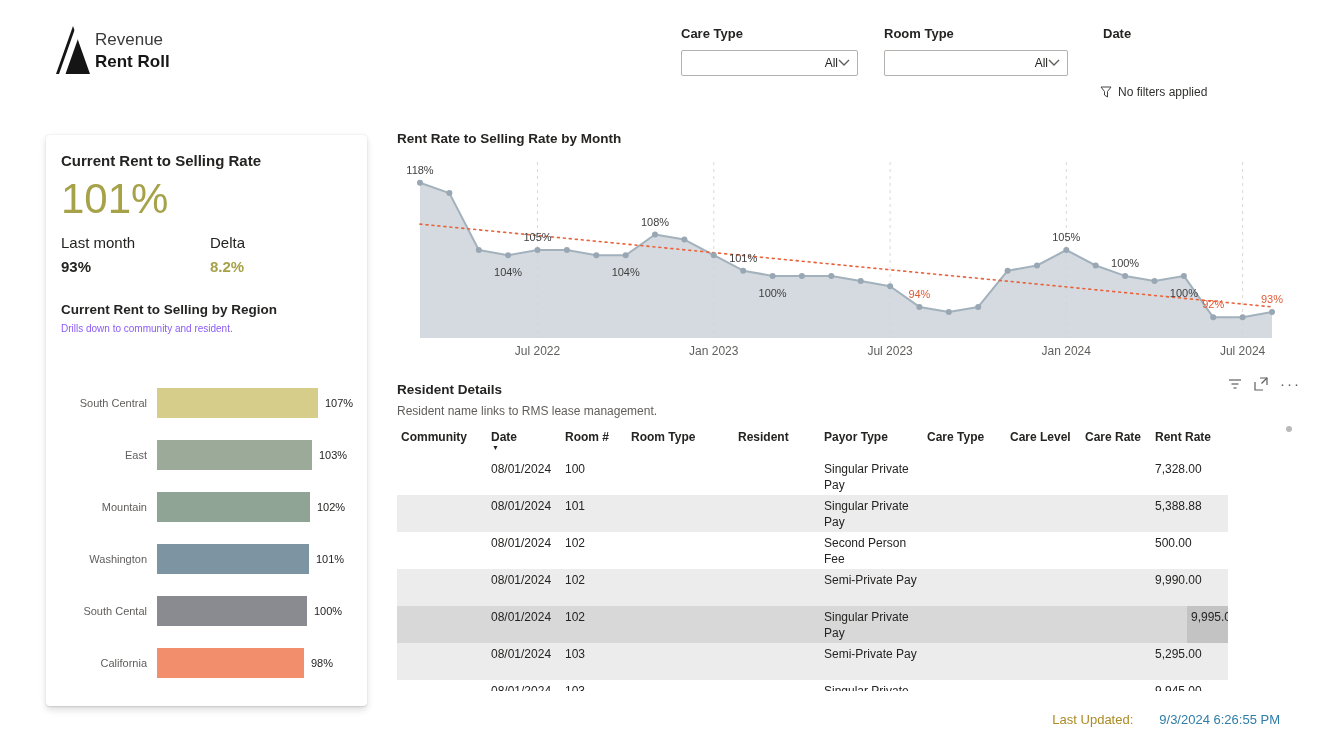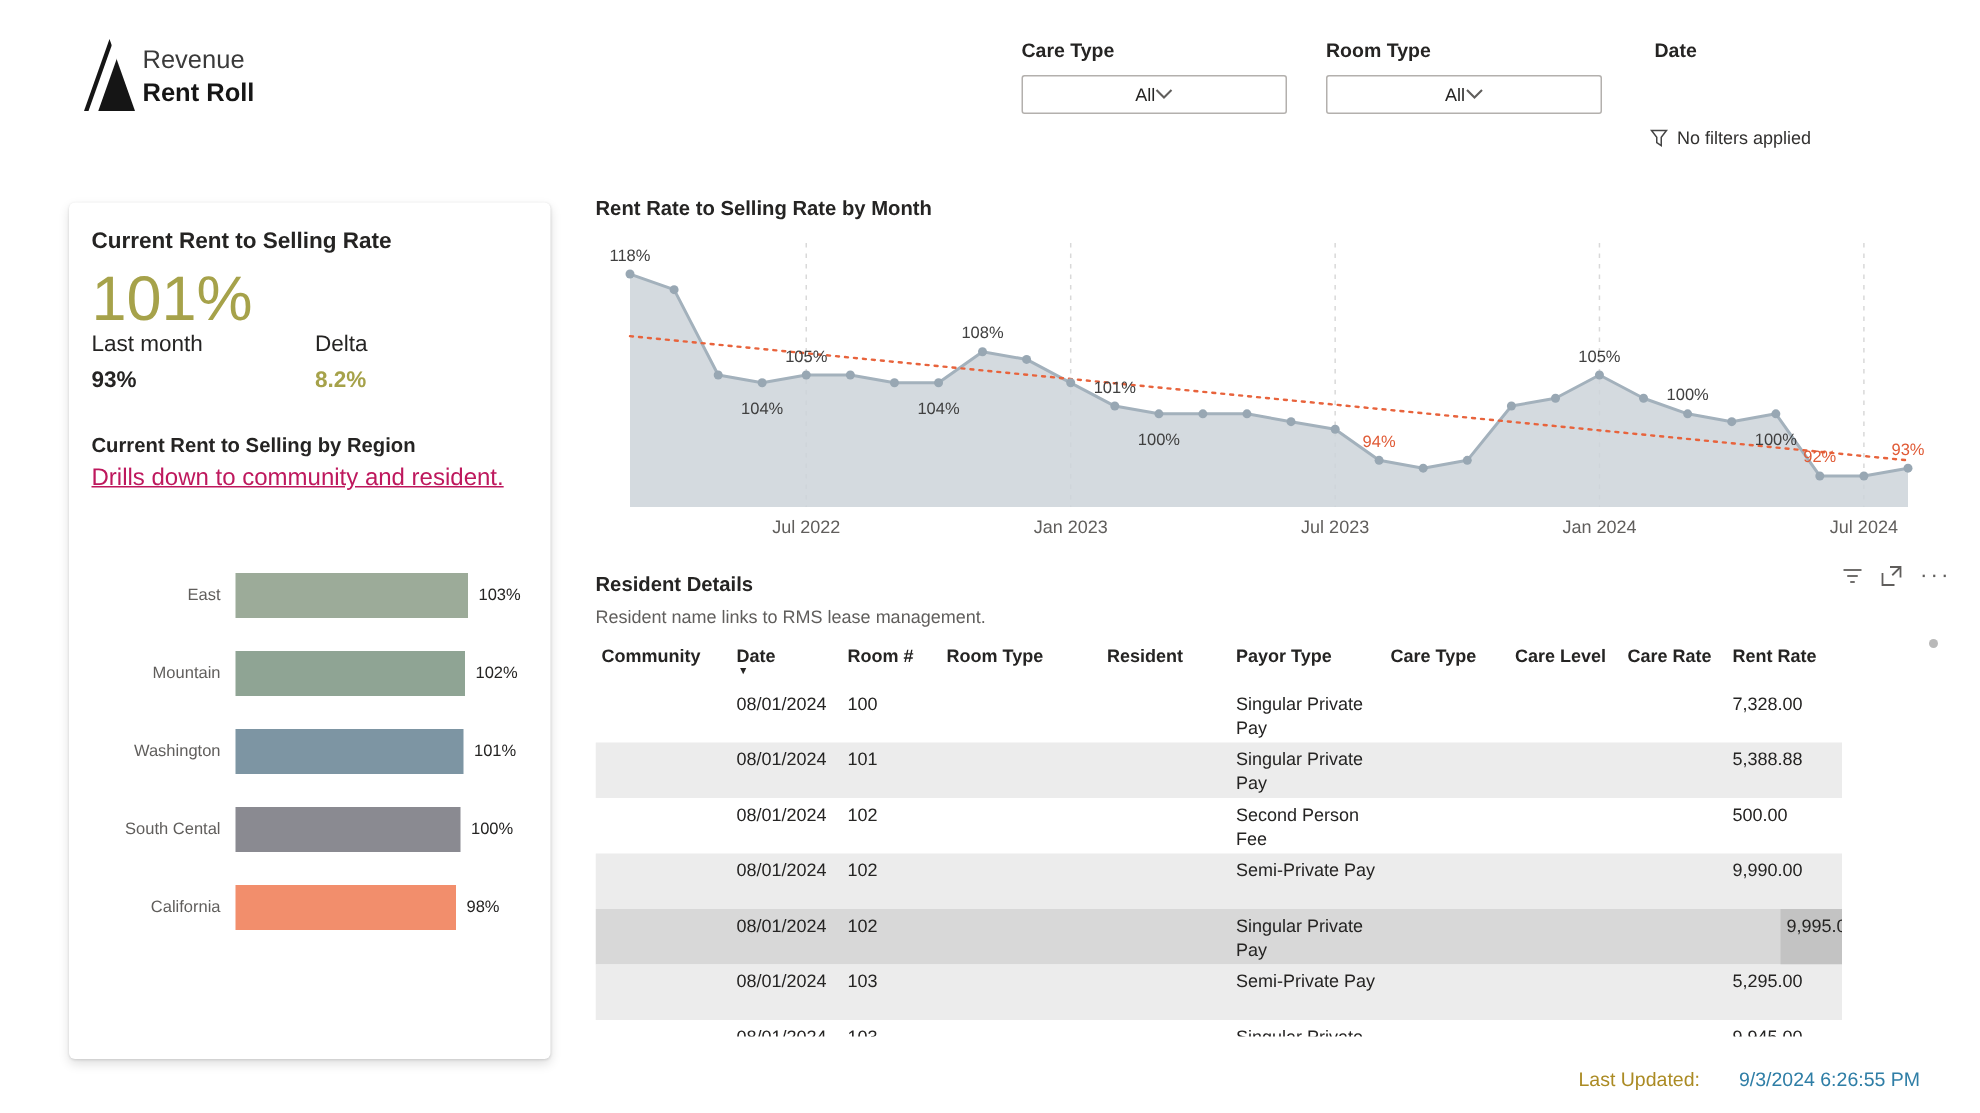--- a/index.html
+++ b/index.html
@@ -14,46 +14,46 @@
   .logo-wrap { left:56px; top:26px; }
   .app-title { left:95px; top:29px; line-height:22px; }
   .app-title .t1 { font-size:17px; color:#3a3a3a; font-weight:400; }
   .app-title .t2 { font-size:17px; color:#161616; font-weight:700; }
 
   .filter-group { top:26px; }
   .filter-label { font-size:13px; font-weight:700; color:#252423; height:17px; }
   .filter-row { margin-top:7px; display:flex; gap:11px; }
   .dropdown {
     height:26px; border:1px solid #b3b0ad; border-radius:2px; background:#fff;
-    display:flex; align-items:center; justify-content:center;
+    display:flex; align-items:center; justify-content:flex-end;
     padding:0 7px; font-size:12px; color:#252423; cursor:pointer;
   }
   .chev polyline { fill:none; stroke:#605e5c; stroke-width:1.4; }
   .num-input {
     width:37px; height:26px; border:1px solid #b3b0ad; border-radius:2px;
     font-size:12px; padding:0 6px; font-family:inherit; color:#252423;
   }
   .filter-status { left:1100px; top:85px; display:flex; align-items:center; gap:6px;
     font-size:12px; color:#323130; }
 
   
   .kpi-card {
     left:46px; top:135px; width:321px; height:571px; background:#fff; border-radius:4px;
     box-shadow:0 0.6px 1.8px rgba(0,0,0,.12), 0 3.2px 7.2px rgba(0,0,0,.13);
     padding:17px 15px;
   }
   .kpi-title { font-size:15px; font-weight:700; color:#252423; }
   .kpi-value { font-size:42px; font-weight:400; color:#a6a24a; margin-top:8px; line-height:1.05; }
-  .kpi-metrics { display:flex; }
+  .kpi-metrics { display:flex; margin-top:13px; }
   .kpi-metrics .m1 { width:149px; }
   .kpi-metric-label { font-size:15px; color:#252423; }
   .kpi-metric-value { font-size:15px; font-weight:700; margin-top:7px; }
   .kpi-metric-value.delta { color:#a6a24a; }
   .region-title { font-size:13.5px; font-weight:700; margin-top:27px; }
-  .region-subtitle { font-size:16px; color:#be185d; margin-top:6px;text-decoration:underline; }
+  .region-subtitle { font-size:10px; color:#8b5cf6; margin-top:6px; }
   #region-bars { margin-top:54px; }
   .bar-row { display:flex; align-items:center; height:30px; margin-bottom:22px; }
   .bar-cat { width:96px; flex:none; text-align:right; padding-right:10px;
     font-size:11px; color:#605e5c; }
   .bar { height:30px; flex:none; cursor:pointer; }
   .bar-val { font-size:11px; color:#252423; margin-left:7px; }
 
   
   .trend-title { left:397px; top:131px; font-size:13.5px; font-weight:700; color:#252423; }
   .trend-wrap { left:397px; top:152px; width:893px; height:212px; }
@@ -152,20 +152,25 @@
       <div class="kpi-metric-value">93%</div>
     </div>
     <div>
       <div class="kpi-metric-label">Delta</div>
       <div class="kpi-metric-value delta">8.2%</div>
     </div>
   </div>
   <div class="region-title">Current Rent to Selling by Region</div>
   <div class="region-subtitle">Drills down to community and resident.</div>
   <div id="region-bars">
+      <div class="bar-row">
+        <div class="bar-cat">South Central</div>
+        <div class="bar" style="width: 161px; background: rgb(214, 205, 138);"></div>
+        <div class="bar-val">107%</div>
+      </div>
       <div class="bar-row">
         <div class="bar-cat">East</div>
         <div class="bar" style="width: 155px; background: rgb(156, 171, 153);"></div>
         <div class="bar-val">103%</div>
       </div>
       <div class="bar-row">
         <div class="bar-cat">Mountain</div>
         <div class="bar" style="width: 153px; background: rgb(143, 164, 148);"></div>
         <div class="bar-val">102%</div>
       </div>

